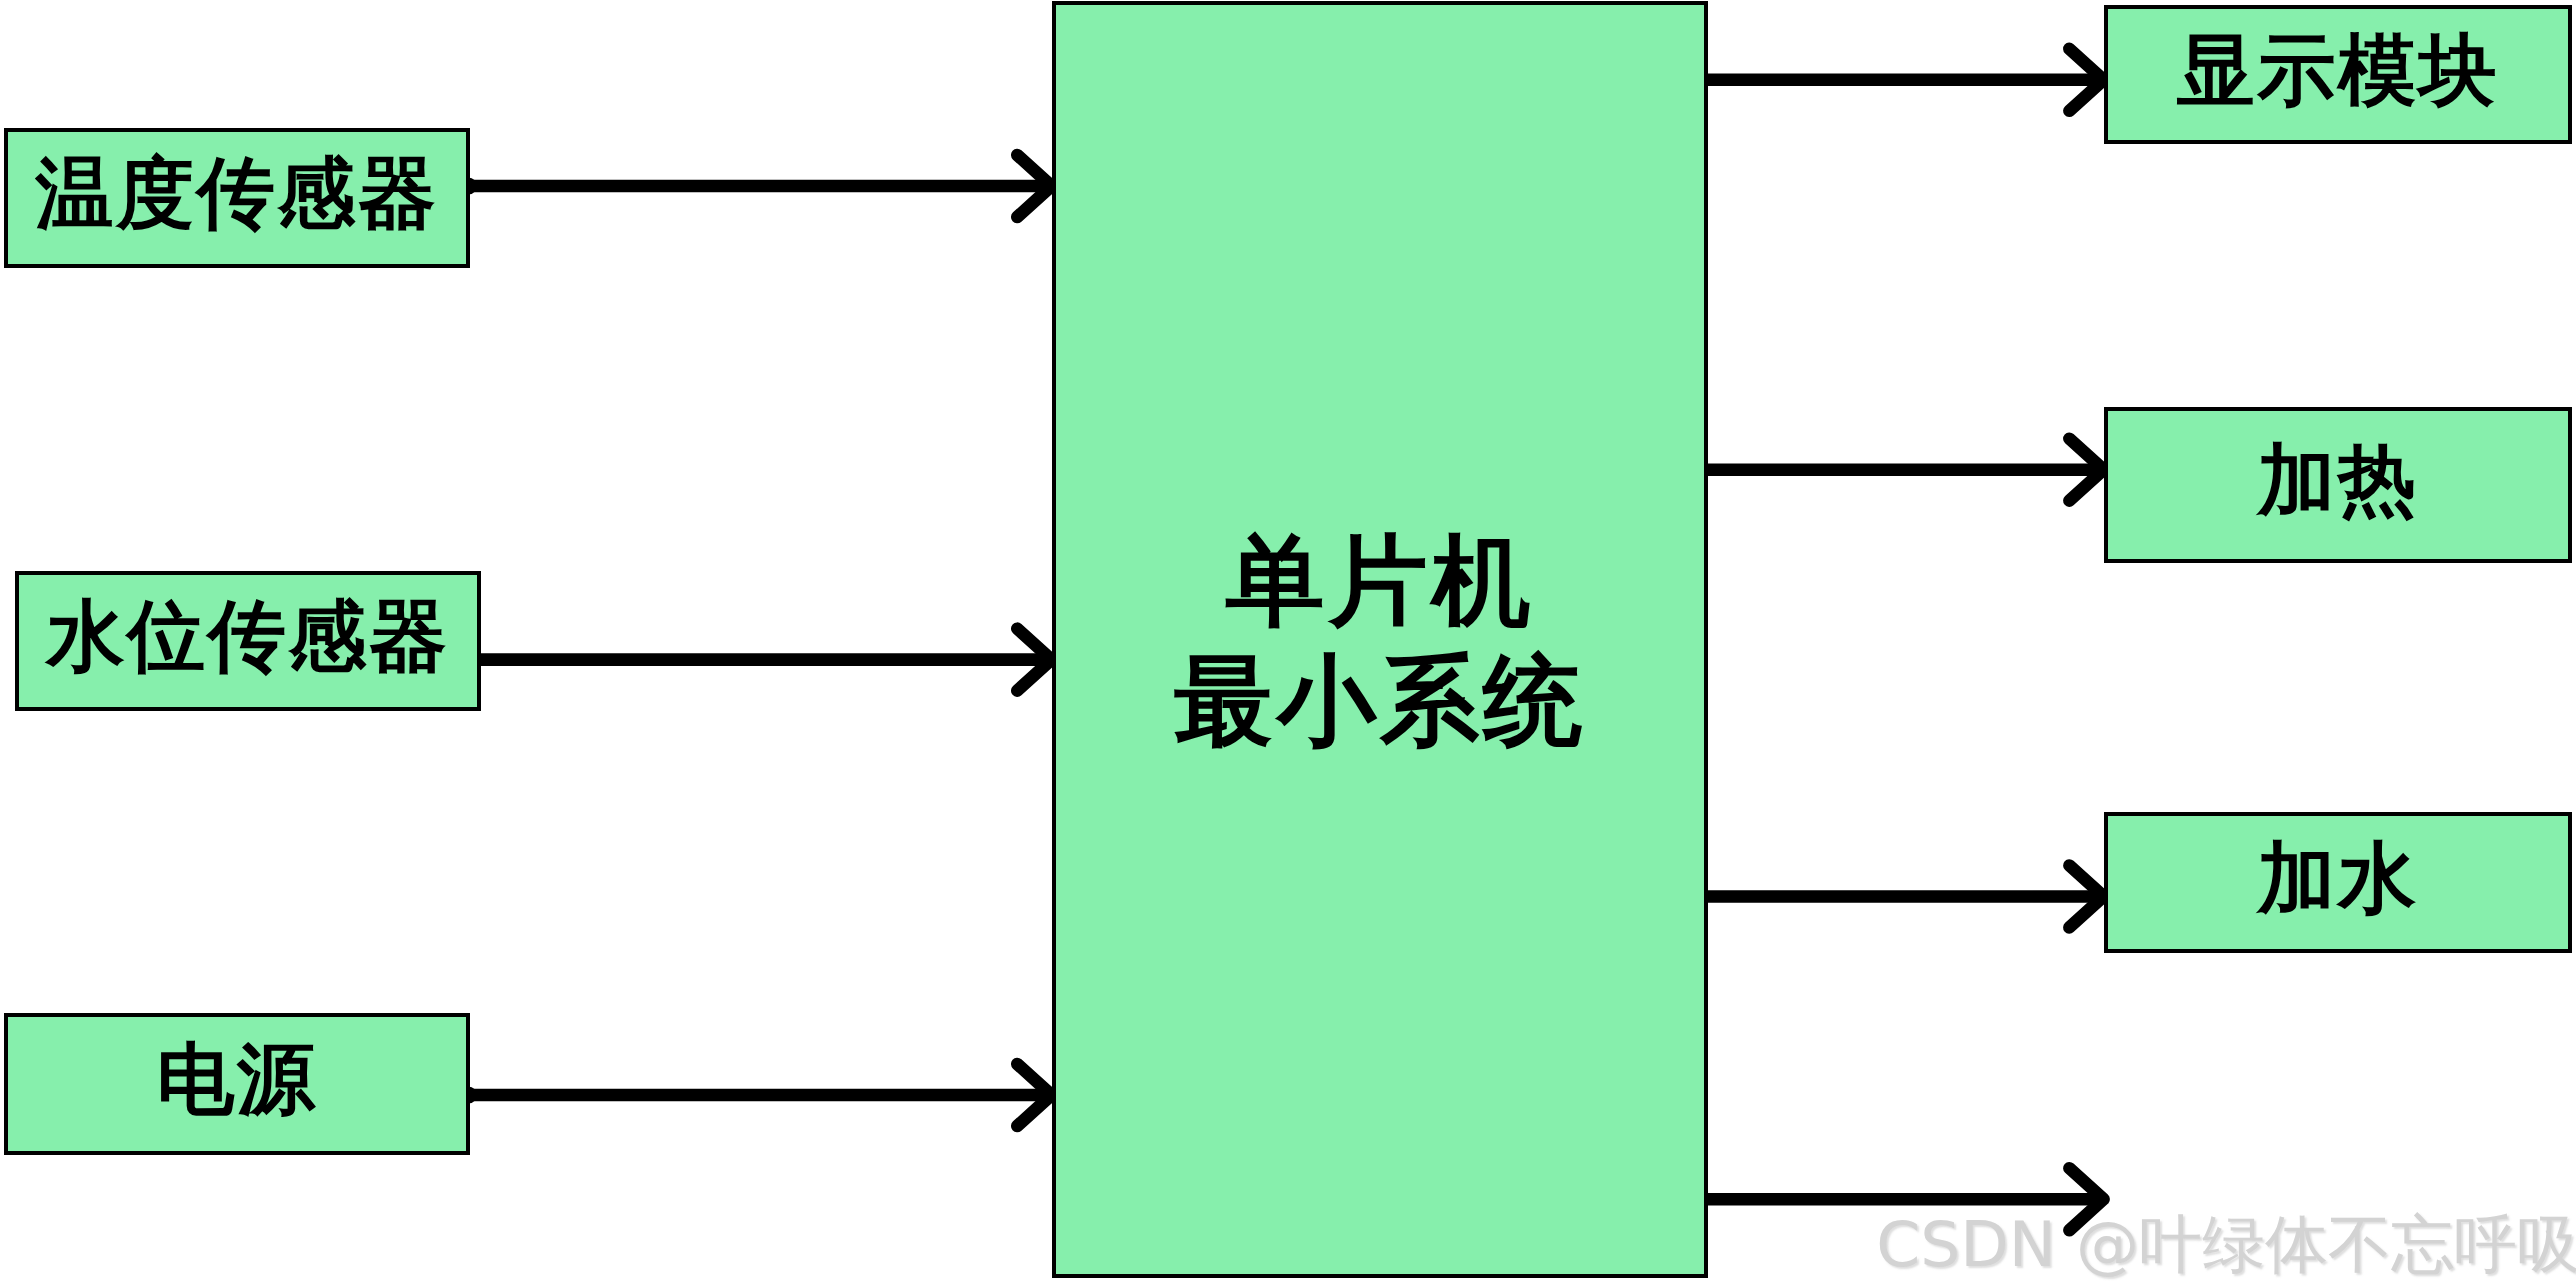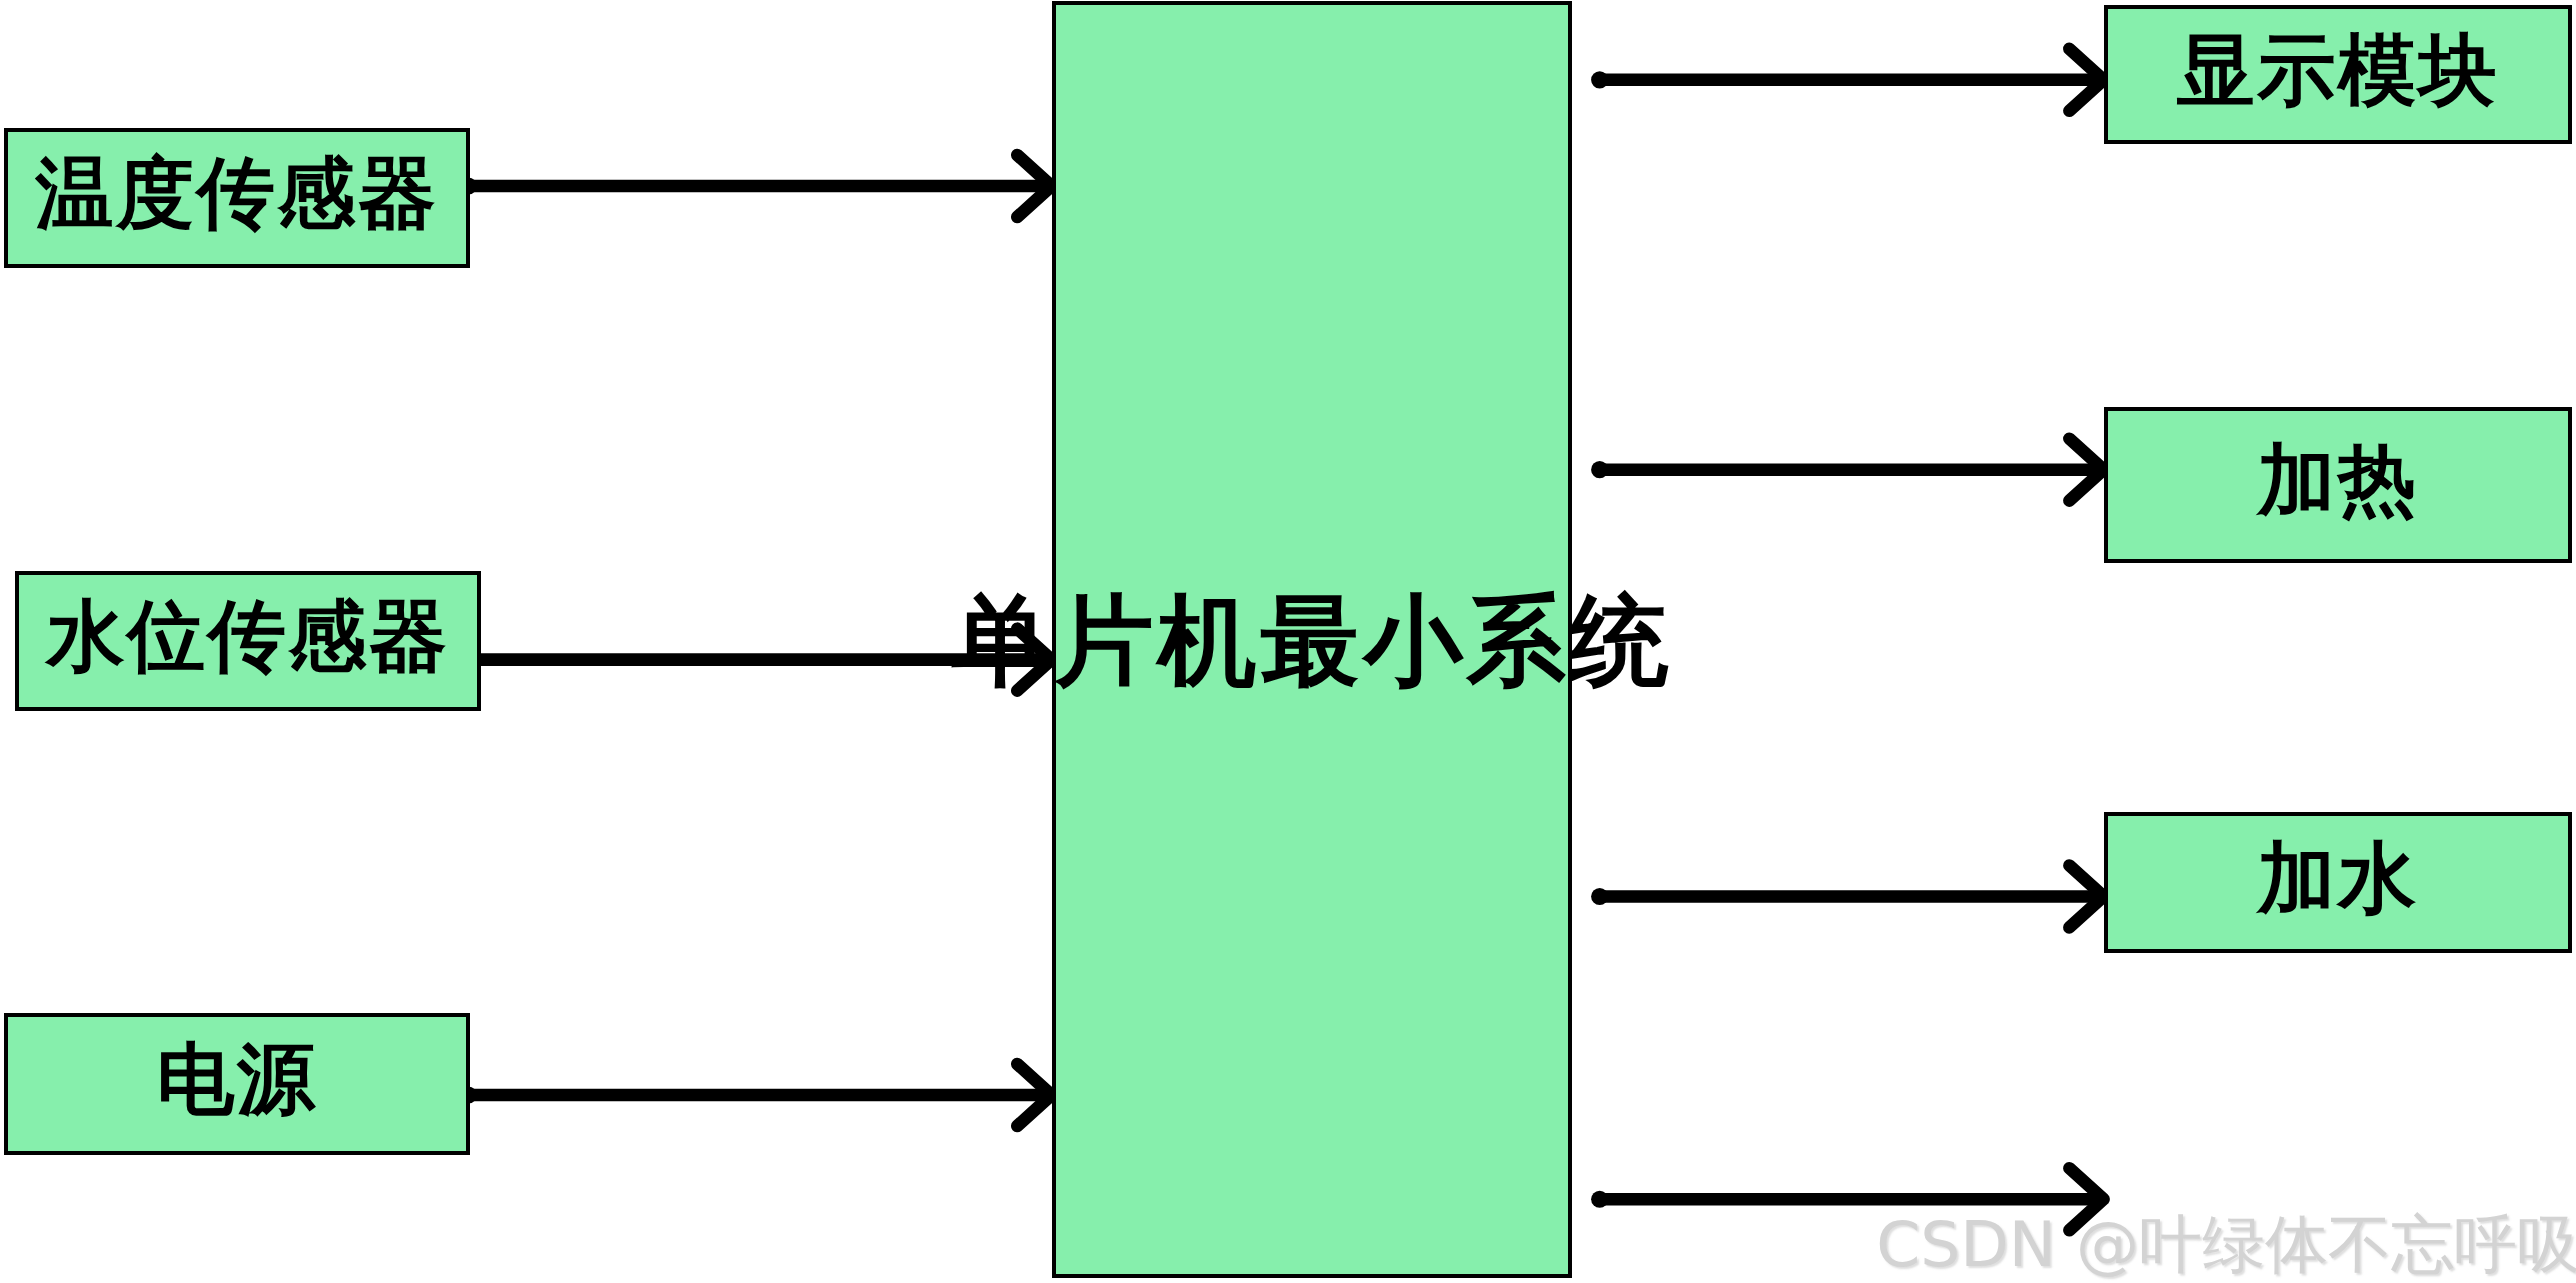--- a/index.html
+++ b/index.html
@@ -41,22 +41,23 @@
     white-space: nowrap;
   }
   .node-left-1   { left: 4px;    top: 128px;  width: 466px; height: 140px; }
   .node-left-2   { left: 15px;    top: 571px;  width: 466px; height: 140px; }
   .node-left-3   { left: 4px;    top: 1013px; width: 466px; height: 142px; }
   .node-right-1  { left: 2104px; top: 5.3px;    width: 468px; height: 139px; }
   .node-right-2  { left: 2104px; top: 407px;  width: 468px; height: 156px; }
   .node-right-3  { left: 2104px; top: 812px; width: 468px; height: 141px; }
   .node-right-4  { left: 2104px; top: 1139px; width: 468px; height: 139px; }
   .node-center {
-    left: 1052px; top: 1.3px; width: 520px; height: 1277px;
+    left: 1052px; top: 1.3px; width: 656px; height: 1277px;
     border-width: 4px;
+    flex-direction: column;
   }
   .node-center .label-line {
     font-weight: bold;
     font-size: 99px;
     line-height: 120px;
     letter-spacing: 4px;
     white-space: nowrap;
   }
   .watermark {
     position: absolute;

